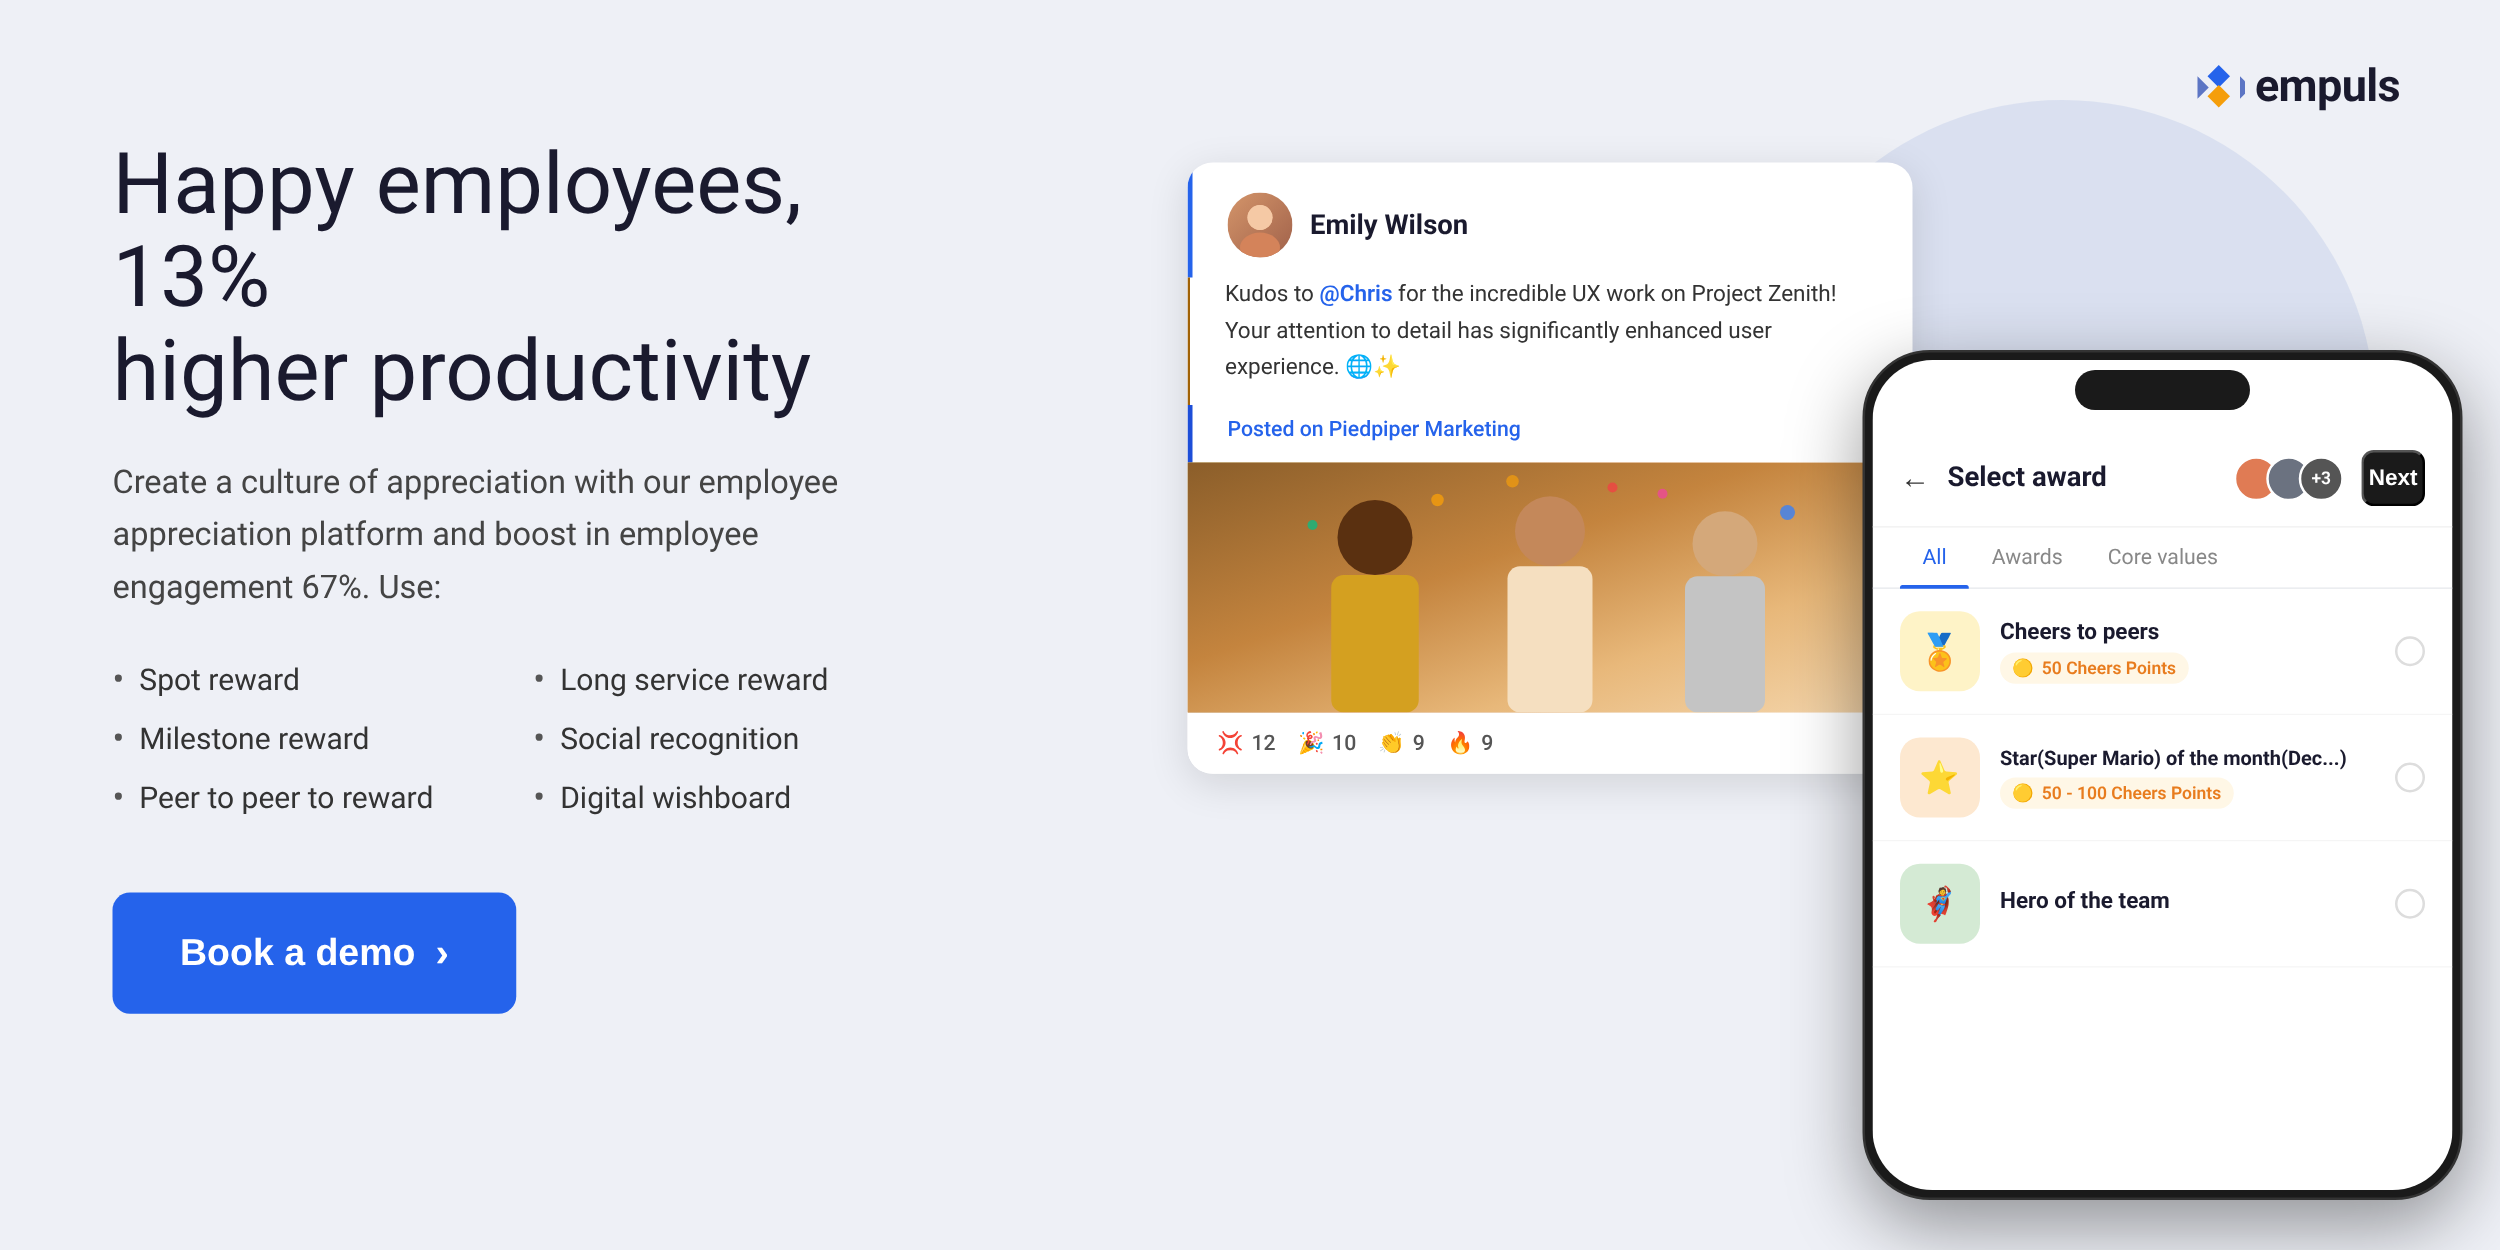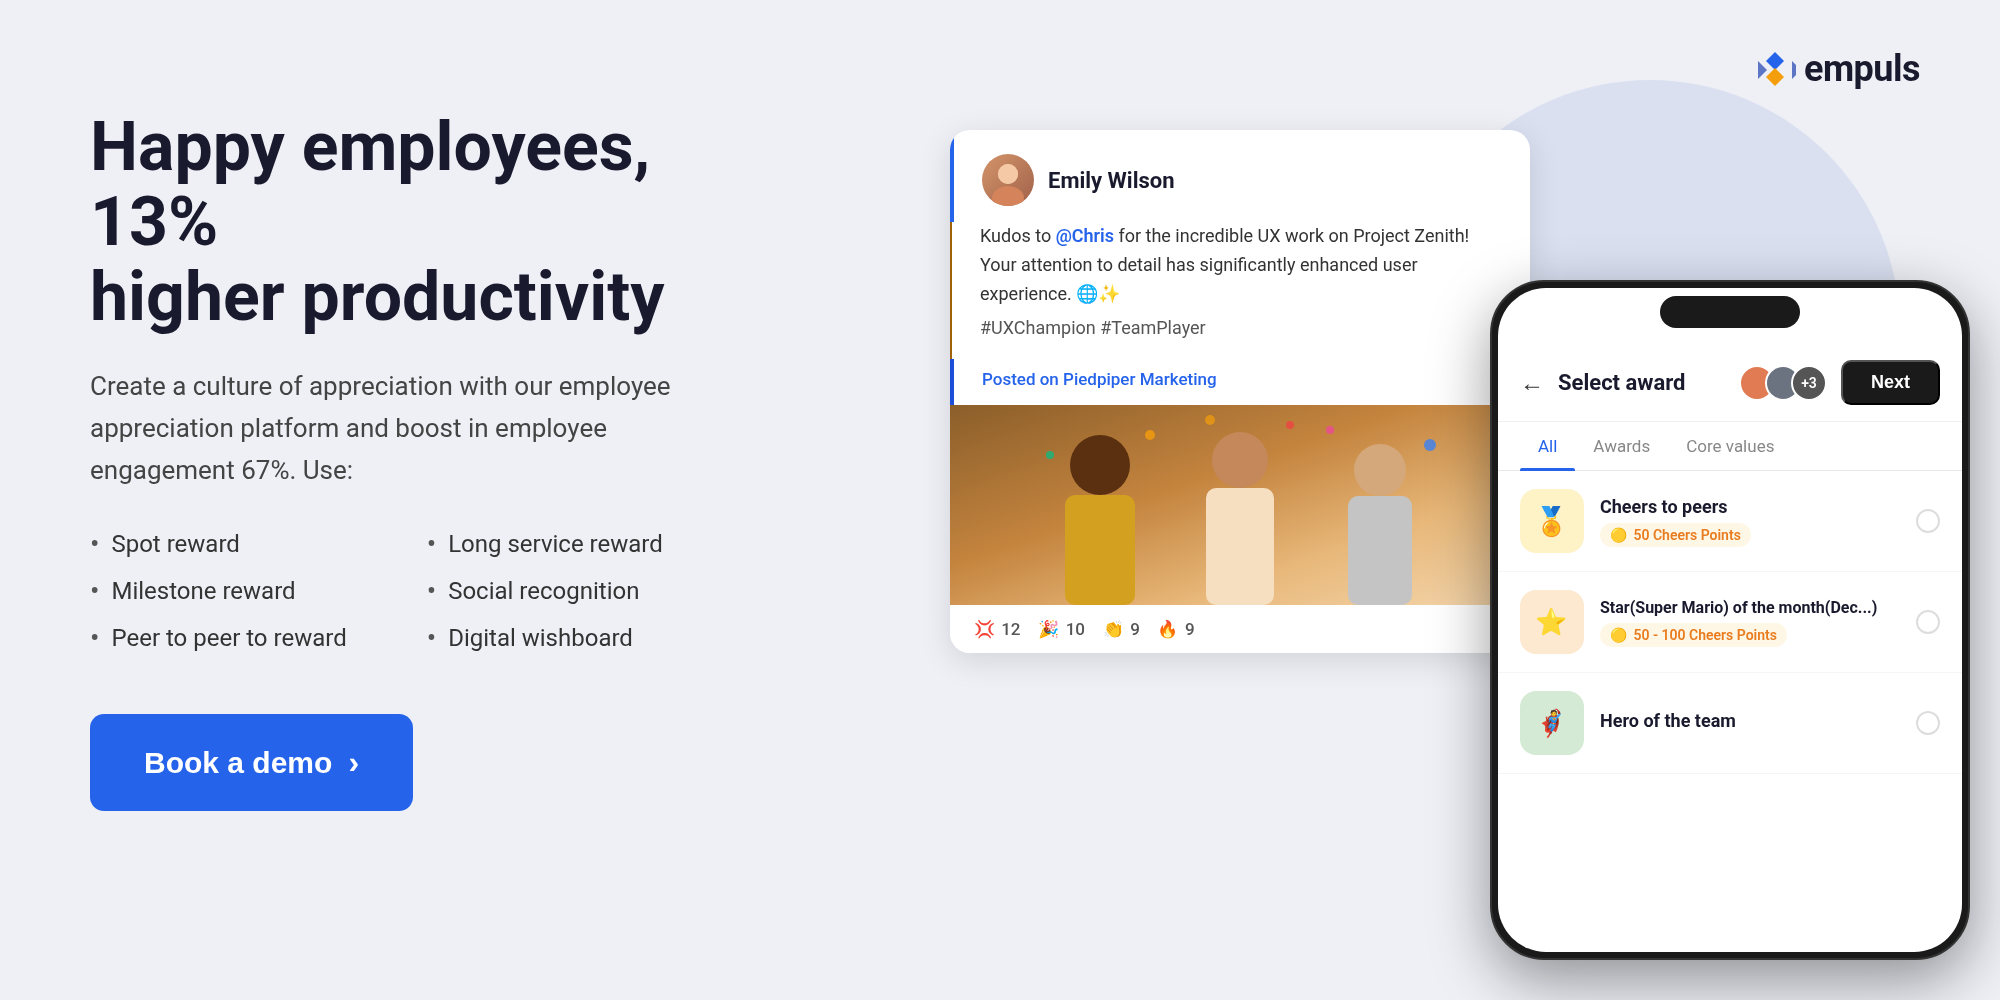--- a/index.html
+++ b/index.html
@@ -38,21 +38,21 @@
     
     .left-content {
       position: absolute;
       left: 90px;
       top: 110px;
       width: 680px;
     }
 
     .headline {
       font-size: 68px;
-      font-weight: 700;
+      font-weight: 400;
       color: #1a1a2e;
       line-height: 1.1;
       margin-bottom: 32px;
     }
 
     .subtext {
       font-size: 26px;
       color: #444;
       line-height: 1.6;
       margin-bottom: 36px;
@@ -315,21 +315,21 @@
     .award-avatar:first-child { margin-left: 0; }
 
     .avatar-count {
       background: #555;
       font-size: 14px;
     }
 
     .next-btn {
       background: #1a1a1a;
       color: white;
-      padding: 10px 28px;
+      padding: 10px 4px;
       border-radius: 10px;
       font-size: 18px;
       font-weight: 600;
       cursor: pointer;
     }
 
     
     .award-tabs {
       display: flex;
       gap: 0;
@@ -509,21 +509,20 @@
             <circle cx="26" cy="20" r="10" fill="#f5c5a0"></circle>
             <ellipse cx="26" cy="44" rx="16" ry="12" fill="#d4835a"></ellipse>
             <circle cx="26" cy="20" r="10" fill="#f5c9a5"></circle>
           </svg>
         </div>
       </div>
       <span class="poster-name">Emily Wilson</span>
     </div>
     <div class="post-body">
       <span>Kudos to </span><span class="post-mention">@Chris</span><span> for the incredible UX work on Project Zenith! Your attention to detail has significantly enhanced user experience. 🌐✨</span>
-      <div class="post-hashtags">#UXChampion #TeamPlayer</div>
     </div>
     <div class="post-footer">
       <span>Posted on</span> <span>Piedpiper Marketing</span>
     </div>
 
     <div class="post-image">
       <div class="post-image-overlay"></div>
 
       <svg width="580" height="200" viewBox="0 0 580 200" style="position:absolute;bottom:0;left:0;">
         <rect x="0" y="0" width="580" height="200" fill="url(#imgGrad)"></rect>

